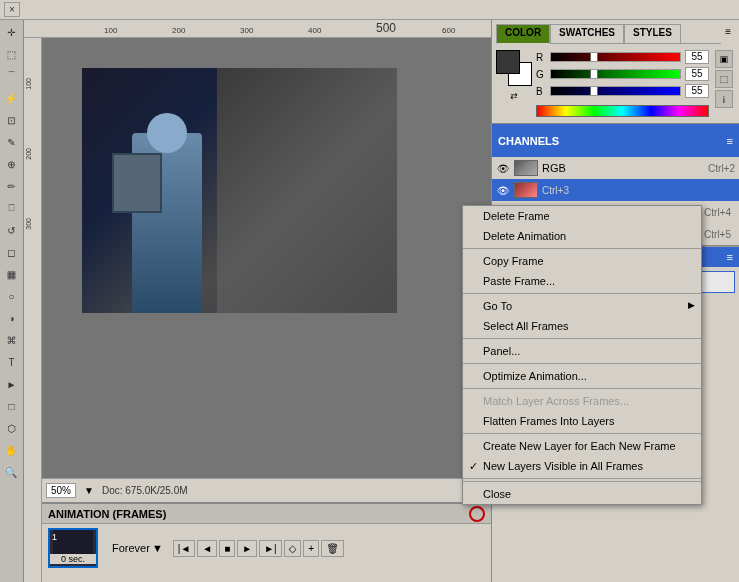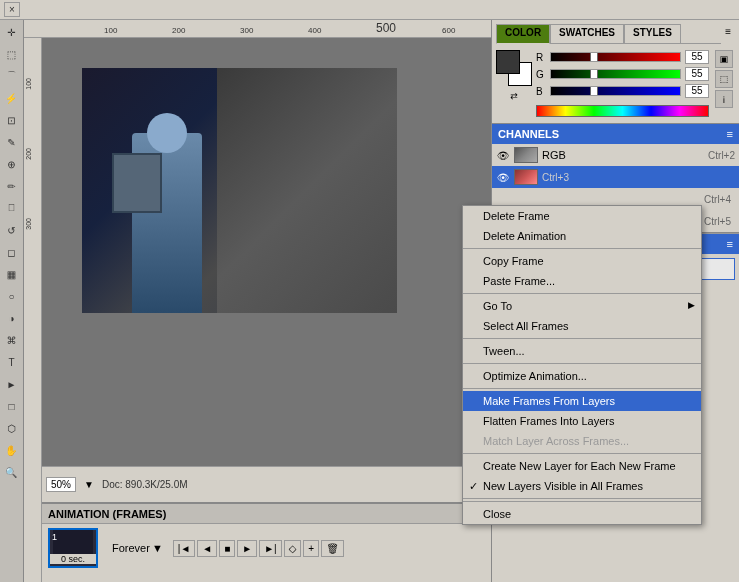--- a/index.html
+++ b/index.html
@@ -119,21 +119,21 @@
       background: linear-gradient(135deg, #1a1a2e 0%, #16213e 30%, #4a4a4a 60%, #2d3748 100%);
       position: relative;
     }
 
     
     .status-bar {
       position: absolute;
       bottom: 80px;
       left: 18px;
       right: 0;
-      height: 36px;
+      height: 24px;
       background: #d4d0c8;
       display: flex;
       align-items: center;
       padding: 0 4px;
       gap: 8px;
       font-size: 10px;
       border-top: 1px solid #999;
     }
     .zoom-box {
       background: #fff;
@@ -360,21 +360,21 @@
     }
 
     
     .channels-panel {
       background: #d4d0c8;
       border-bottom: 1px solid #888;
       flex: 0 0 auto;
     }
     .channels-header {
       background: #3366cc;
-      height: 20px;
+      height: 33px;
       display: flex;
       align-items: center;
       padding: 0 6px;
       font-size: 11px;
       font-weight: bold;
       color: #fff;
       justify-content: space-between;
     }
     .channel-row {
       display: flex;
@@ -521,21 +521,21 @@
           <div style="position:absolute;bottom:100px;left:30px;width:50px;height:60px;background:#556677;border:2px solid #334455"></div>
         </div>
       </div>
     </div>
 
     <div class="status-bar">
       <div class="zoom-box">
         <span>50%</span>
       </div>
       <span style="font-size:10px">▼</span>
-      <span class="doc-info">Doc: 890.3K/25.0M</span>
+      <span class="doc-info">Doc: 675.0K/25.0M</span>
       <div style="margin-left:auto;display:flex;gap:2px;">
         <span style="font-size:12px;cursor:pointer">◄</span>
         <span style="font-size:12px;cursor:pointer">►</span>
       </div>
     </div>
 
     <div class="animation-panel">
       <div class="animation-header">
         <span>ANIMATION (FRAMES)</span>
         <div style="display:flex;align-items:center;gap:4px;">
@@ -666,27 +666,26 @@
 <div class="context-menu">
   <div class="menu-item">Delete Frame</div>
   <div class="menu-item">Delete Animation</div>
   <div class="menu-separator"></div>
   <div class="menu-item">Copy Frame</div>
   <div class="menu-item">Paste Frame...</div>
   <div class="menu-separator"></div>
   <div class="menu-item has-submenu">Go To</div>
   <div class="menu-item">Select All Frames</div>
   <div class="menu-separator"></div>
-  <div class="menu-item">Tween...</div>
+  <div class="menu-item">Panel...</div>
   <div class="menu-separator"></div>
   <div class="menu-item">Optimize Animation...</div>
   <div class="menu-separator"></div>
-  <div class="menu-item highlighted">Make Frames From Layers</div>
+  <div class="menu-item disabled">Match Layer Across Frames...</div>
   <div class="menu-item">Flatten Frames Into Layers</div>
-  <div class="menu-item disabled">Match Layer Across Frames...</div>
   <div class="menu-separator"></div>
   <div class="menu-item">Create New Layer for Each New Frame</div>
   <div class="menu-item checkmark">New Layers Visible in All Frames</div>
   <div class="menu-separator"></div>
   <div class="menu-separator"></div>
   <div class="menu-item">Close</div>
 
 </div>
 
 </body></html>

